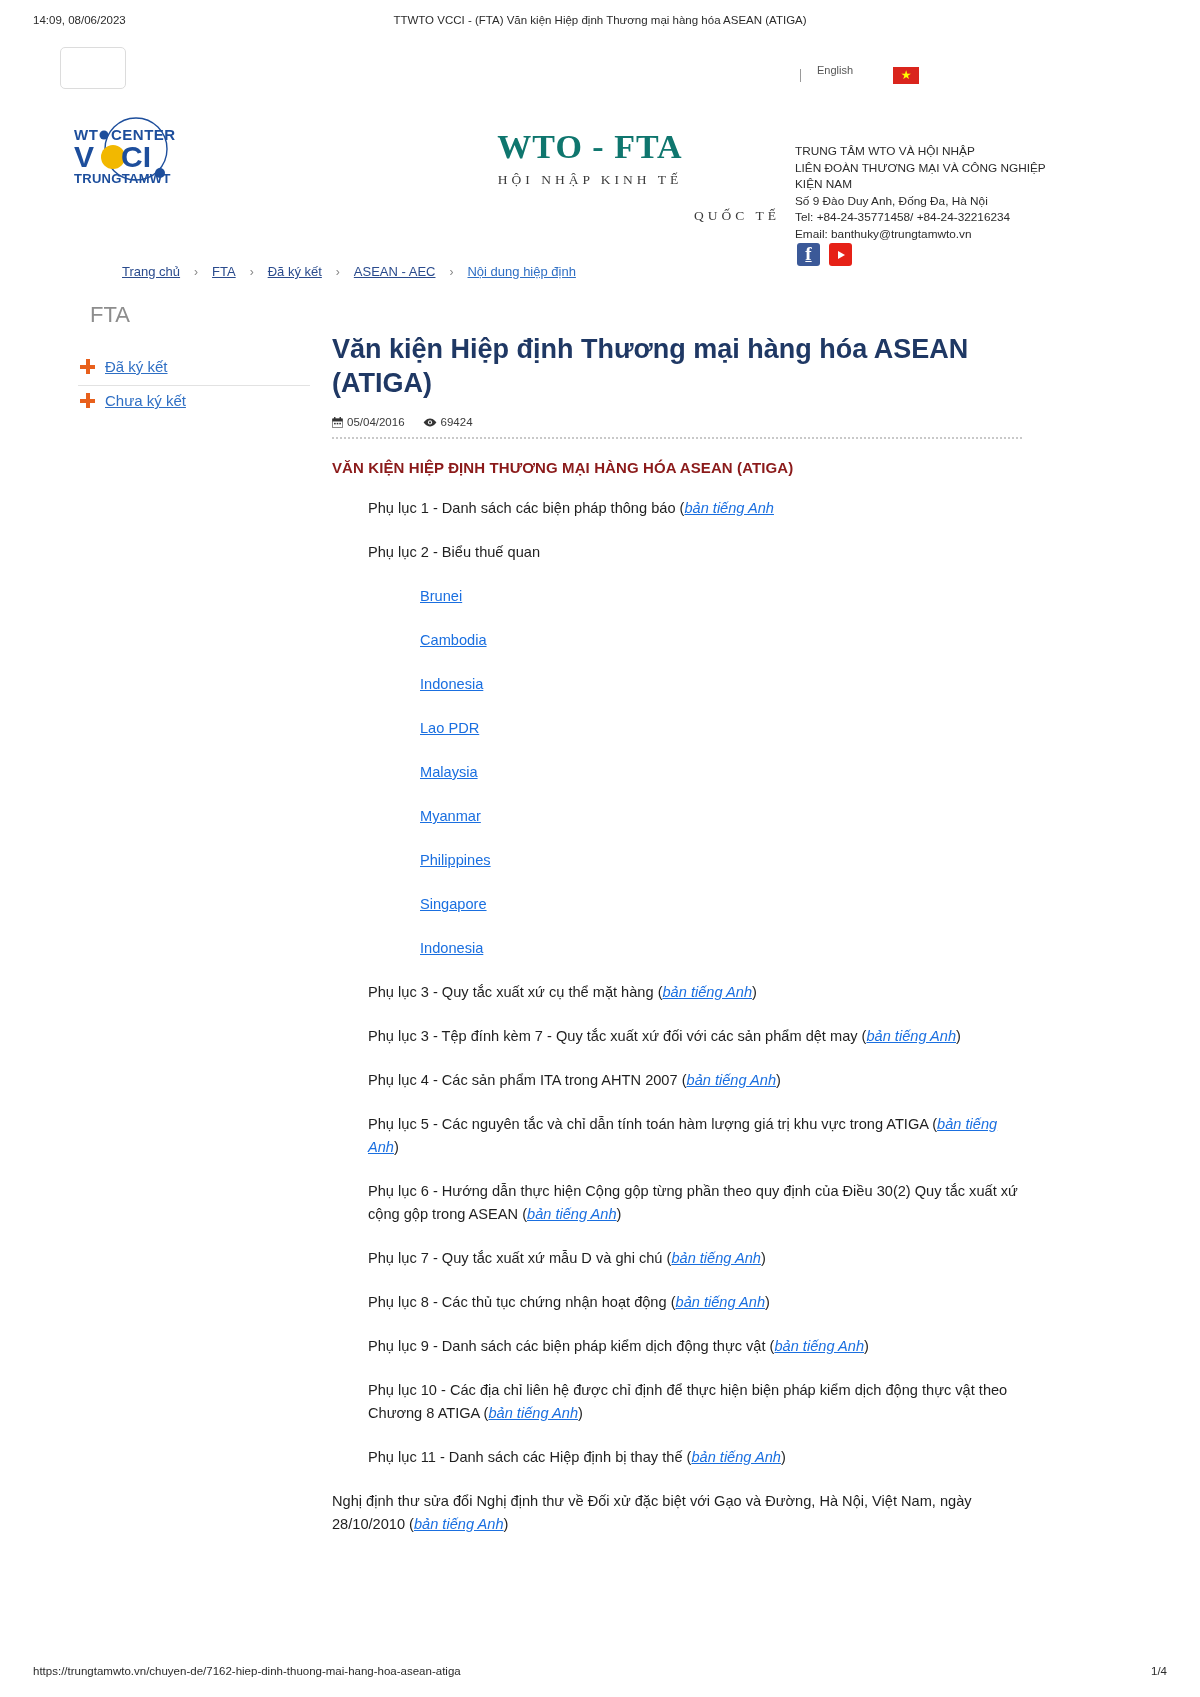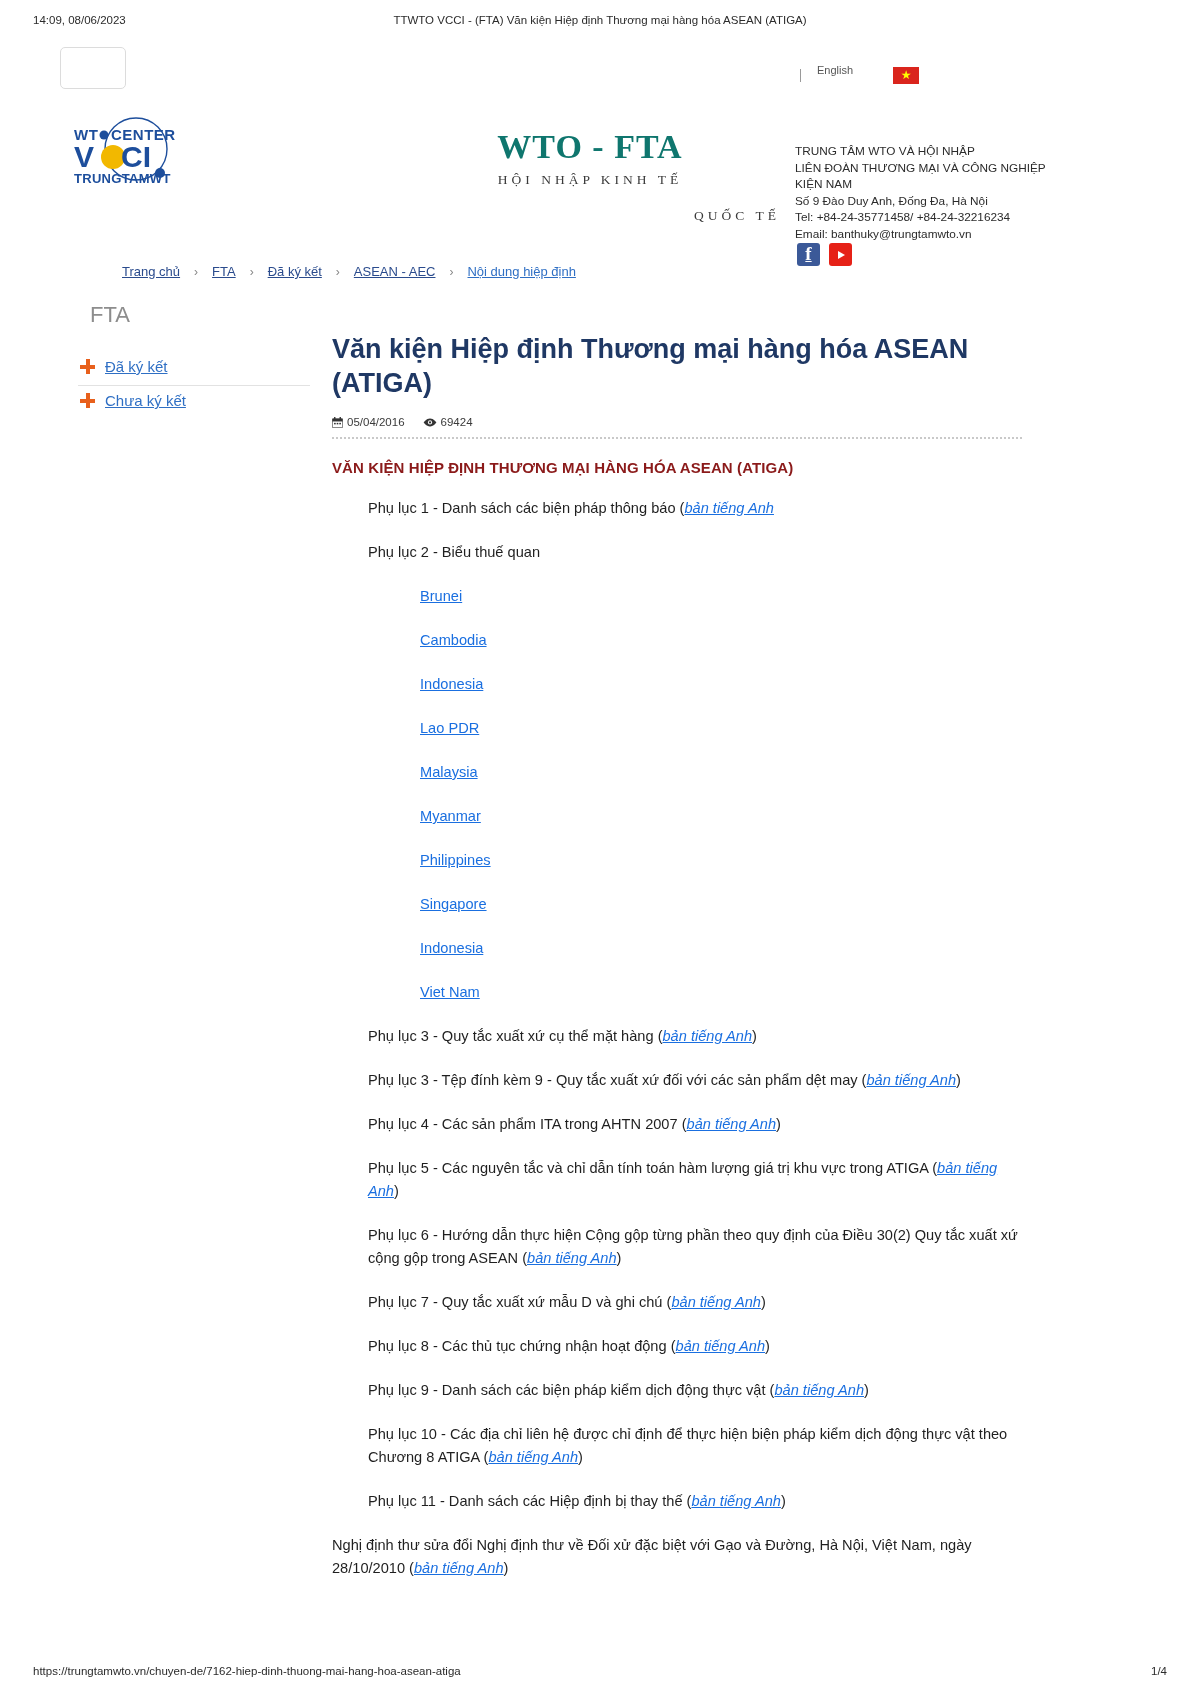--- a/index.html
+++ b/index.html
@@ -416,24 +416,23 @@
 
       <p class="para indent2"><a class="plain" href="#">Brunei</a></p>
       <p class="para indent2"><a class="plain" href="#">Cambodia</a></p>
       <p class="para indent2"><a class="plain" href="#"> Indonesia</a></p>
       <p class="para indent2"><a class="plain" href="#">Lao PDR </a></p>
       <p class="para indent2"><a class="plain" href="#">Malaysia</a></p>
       <p class="para indent2"><a class="plain" href="#">Myanmar</a></p>
       <p class="para indent2"><a class="plain" href="#">Philippines</a></p>
       <p class="para indent2"><a class="plain" href="#">Singapore</a></p>
       <p class="para indent2"><a class="plain" href="#">Indonesia</a></p>
-      <p class="para indent2"><a class="plain" href="#">Viet Nam </a></p>
 
       <p class="para indent1"><span>Phụ lục 3 - Quy tắc xuất xứ cụ thể mặt hàng (</span><a class="lnk" href="#">bản tiếng Anh</a><span>)</span></p>
-      <p class="para indent1"><span>Phụ lục 3 - Tệp đính kèm 9 - Quy tắc xuất xứ đối với các sản phẩm dệt may (</span><a class="lnk" href="#">bản tiếng Anh</a><span>)</span></p>
+      <p class="para indent1"><span>Phụ lục 3 - Tệp đính kèm 7 - Quy tắc xuất xứ đối với các sản phẩm dệt may (</span><a class="lnk" href="#">bản tiếng Anh</a><span>)</span></p>
       <p class="para indent1"><span>Phụ lục 4 - Các sản phẩm ITA trong AHTN 2007 (</span><a class="lnk" href="#">bản tiếng Anh</a><span>)</span></p>
       <p class="para indent1"><span>Phụ lục 5 - Các nguyên tắc và chỉ dẫn tính toán hàm lượng giá trị khu vực trong ATIGA (</span><a class="lnk" href="#">bản tiếng Anh</a><span>)</span></p>
       <p class="para indent1"><span>Phụ lục 6 - Hướng dẫn thực hiện Cộng gộp từng phần theo quy định của Điều 30(2) Quy tắc xuất xứ cộng gộp trong ASEAN (</span><a class="lnk" href="#">bản tiếng Anh</a><span>)</span></p>
       <p class="para indent1"><span>Phụ lục 7 - Quy tắc xuất xứ mẫu D và ghi chú (</span><a class="lnk" href="#">bản tiếng Anh</a><span>)</span></p>
       <p class="para indent1"><span>Phụ lục 8 - Các thủ tục chứng nhận hoạt động (</span><a class="lnk" href="#">bản tiếng Anh</a><span>)</span></p>
       <p class="para indent1"><span>Phụ lục 9 - Danh sách các biện pháp kiểm dịch động thực vật (</span><a class="lnk" href="#">bản tiếng Anh</a><span>)</span></p>
       <p class="para indent1"><span>Phụ lục 10 - Các địa chỉ liên hệ được chỉ định để thực hiện biện pháp kiểm dịch động thực vật theo Chương 8 ATIGA (</span><a class="lnk" href="#">bản tiếng Anh</a><span>)</span></p>
       <p class="para indent1"><span>Phụ lục 11 - Danh sách các Hiệp định bị thay thế (</span><a class="lnk" href="#">bản tiếng Anh</a><span>)</span></p>
 
       <p class="para"><span>Nghị định thư sửa đổi Nghị định thư về Đối xử đặc biệt với Gạo và Đường, Hà Nội, Việt Nam, ngày 28/10/2010 (</span><a class="lnk" href="#">bản tiếng Anh</a><span>)</span></p>

